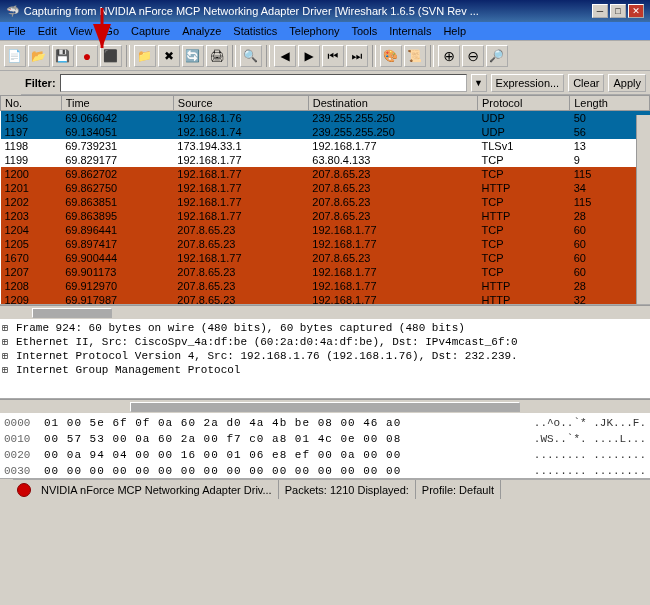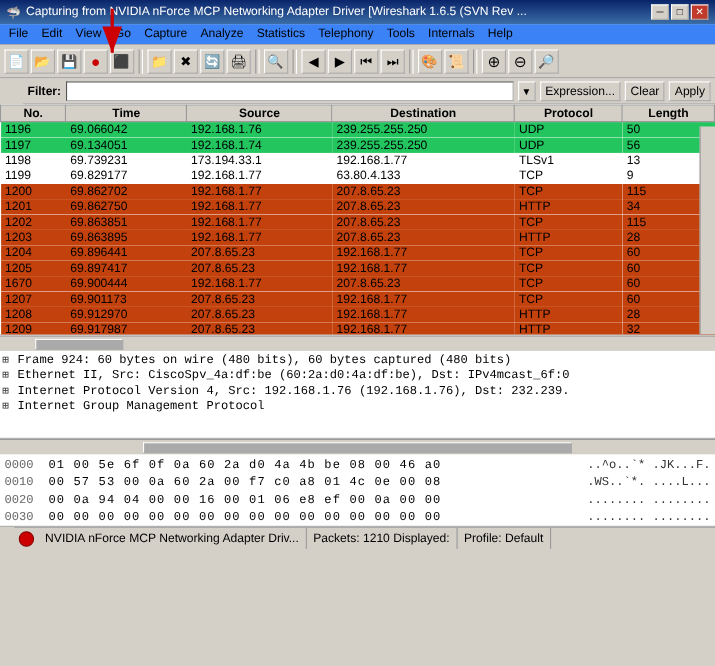--- a/index.html
+++ b/index.html
@@ -138,30 +138,30 @@
       width: 100%;
       border-collapse: collapse;
       font-size: 11px;
     }
     .packet-table thead tr {
       background: #d4d0c8;
     }
     .packet-table th {
       border: 1px solid #999;
       padding: 1px 4px;
-      text-align: center;
-      font-weight: bold;
+      text-align: left;
+      font-weight: normal;
       white-space: nowrap;
     }
     .packet-table td {
       padding: 1px 4px;
       white-space: nowrap;
       overflow: hidden;
     }
-    .row-cyan { background: #22c55e; }
+    .row-cyan { background: #0369a1; }
     .row-white { background: white; }
     .row-green { background: #c2410c; padding-left: 19px; }
     .scroll-indicator {
       position: absolute;
       right: 0;
       top: 20px;
       width: 14px;
       bottom: 0;
       background: #d4d0c8;
       border-left: 1px solid #999;

